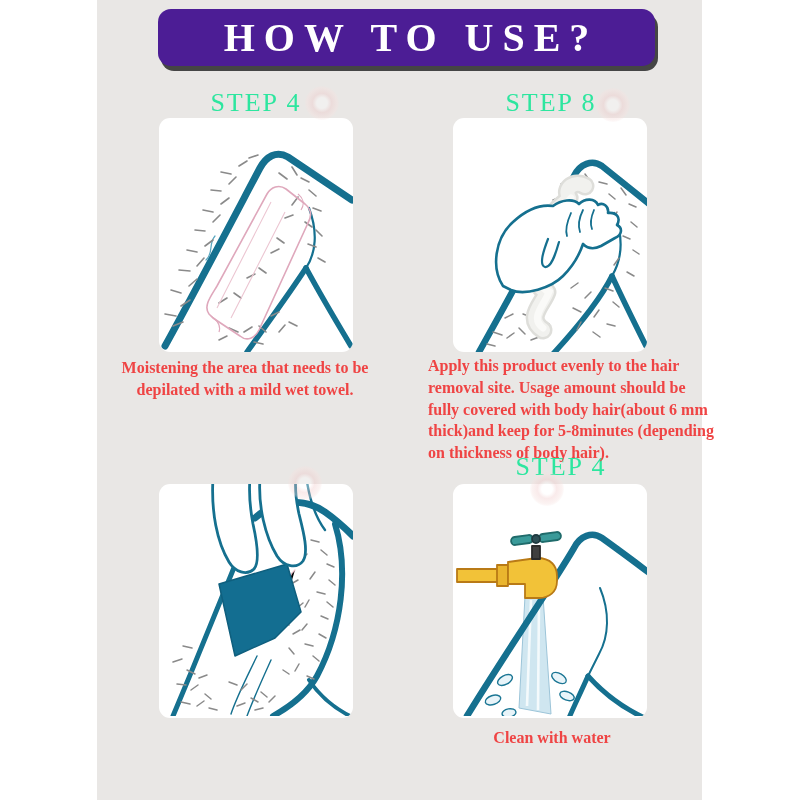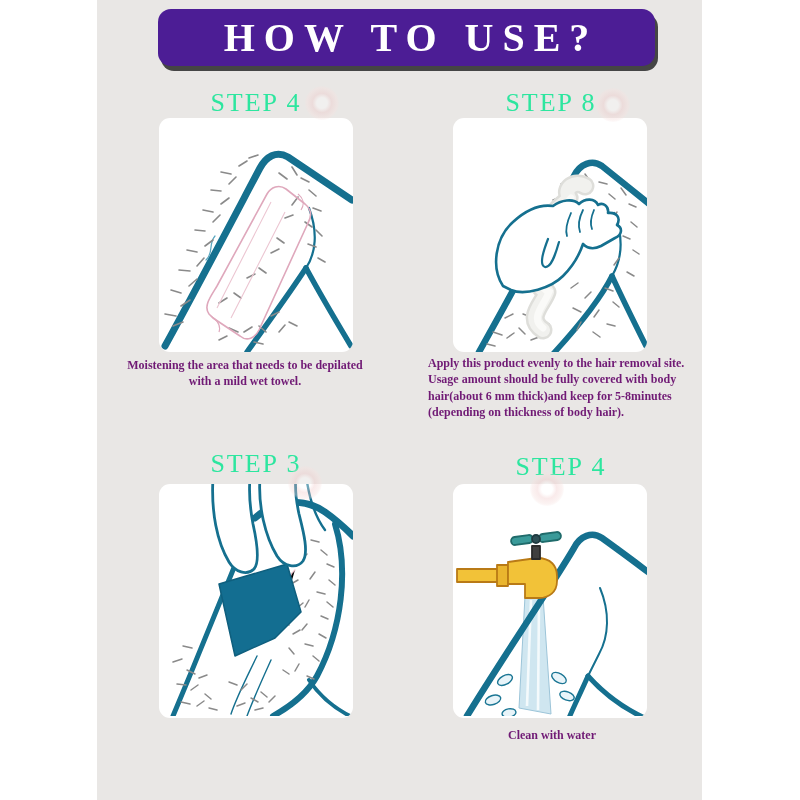--- a/index.html
+++ b/index.html
@@ -9,39 +9,38 @@
   .banner{position:absolute;left:158px;top:9px;width:497px;height:57px;background:#4c1d95;
           border-radius:13px;box-shadow:3px 5px 0 #454545;display:flex;align-items:center;
           justify-content:center;}
   .banner-title{color:#ffffff;font-size:40px;font-weight:bold;letter-spacing:9px;
           padding-left:9px;white-space:nowrap;}
   .step-label{position:absolute;width:200px;text-align:center;color:#2de69f;font-size:26px;
           letter-spacing:2px;font-weight:400;}
   .card{position:absolute;width:194px;height:234px;background:#ffffff;border-radius:11px;
           overflow:hidden;}
   .card svg{display:block;}
-  .caption{position:absolute;color:#701a75;font-weight:bold;font-size:12px;line-height:1.36;}
+  .caption{position:absolute;color:#ef4444;font-weight:bold;font-size:16px;line-height:1.36;}
   .cap-center{text-align:center;}
   .watermark{position:absolute;width:34px;height:34px;border-radius:50%;opacity:.38;
           background:radial-gradient(circle at 50% 50%, #ffffff 22%, #f0c9c9 40%, #f6e0de 62%, rgba(246,224,222,0) 75%);
           border:0;pointer-events:none;}
 </style>
 </head>
 <body>
 
 <div class="canvas">
   <div class="panel"></div>
 
   <div class="banner">
     <span class="banner-title">HOW TO USE?</span>
   </div>
 
   <div class="step-label" style="left:156px;top:88px;">STEP 4</div>
   <div class="step-label" style="left:451px;top:88px;">STEP 8</div>
-  <div class="step-label" style="left:156px;top:449px;">STEP 3</div>
   <div class="step-label" style="left:461px;top:452px;">STEP 4</div>
 
   <div class="card" style="left:159px;top:118px;">
     <svg width="194" height="234" viewBox="0 0 194 234">
       <g stroke="#15708f" fill="none" stroke-linecap="round">
         <path d="M6,228 C30,185 84,82 101,50 C107,39 117,32 129,39 L193,82" stroke-width="7"></path>
         <path d="M150,90 C159,114 157,135 147,150" stroke-width="2.2"></path>
         <path d="M147,150 C130,176 108,206 88,234" stroke-width="5.5"></path>
         <path d="M147,150 C161,176 177,203 192,228" stroke-width="5.5"></path>
         <path d="M56,118 c-7,8 -1,17 -9,24" stroke="#5aa7c0" stroke-width="1.2"></path>

